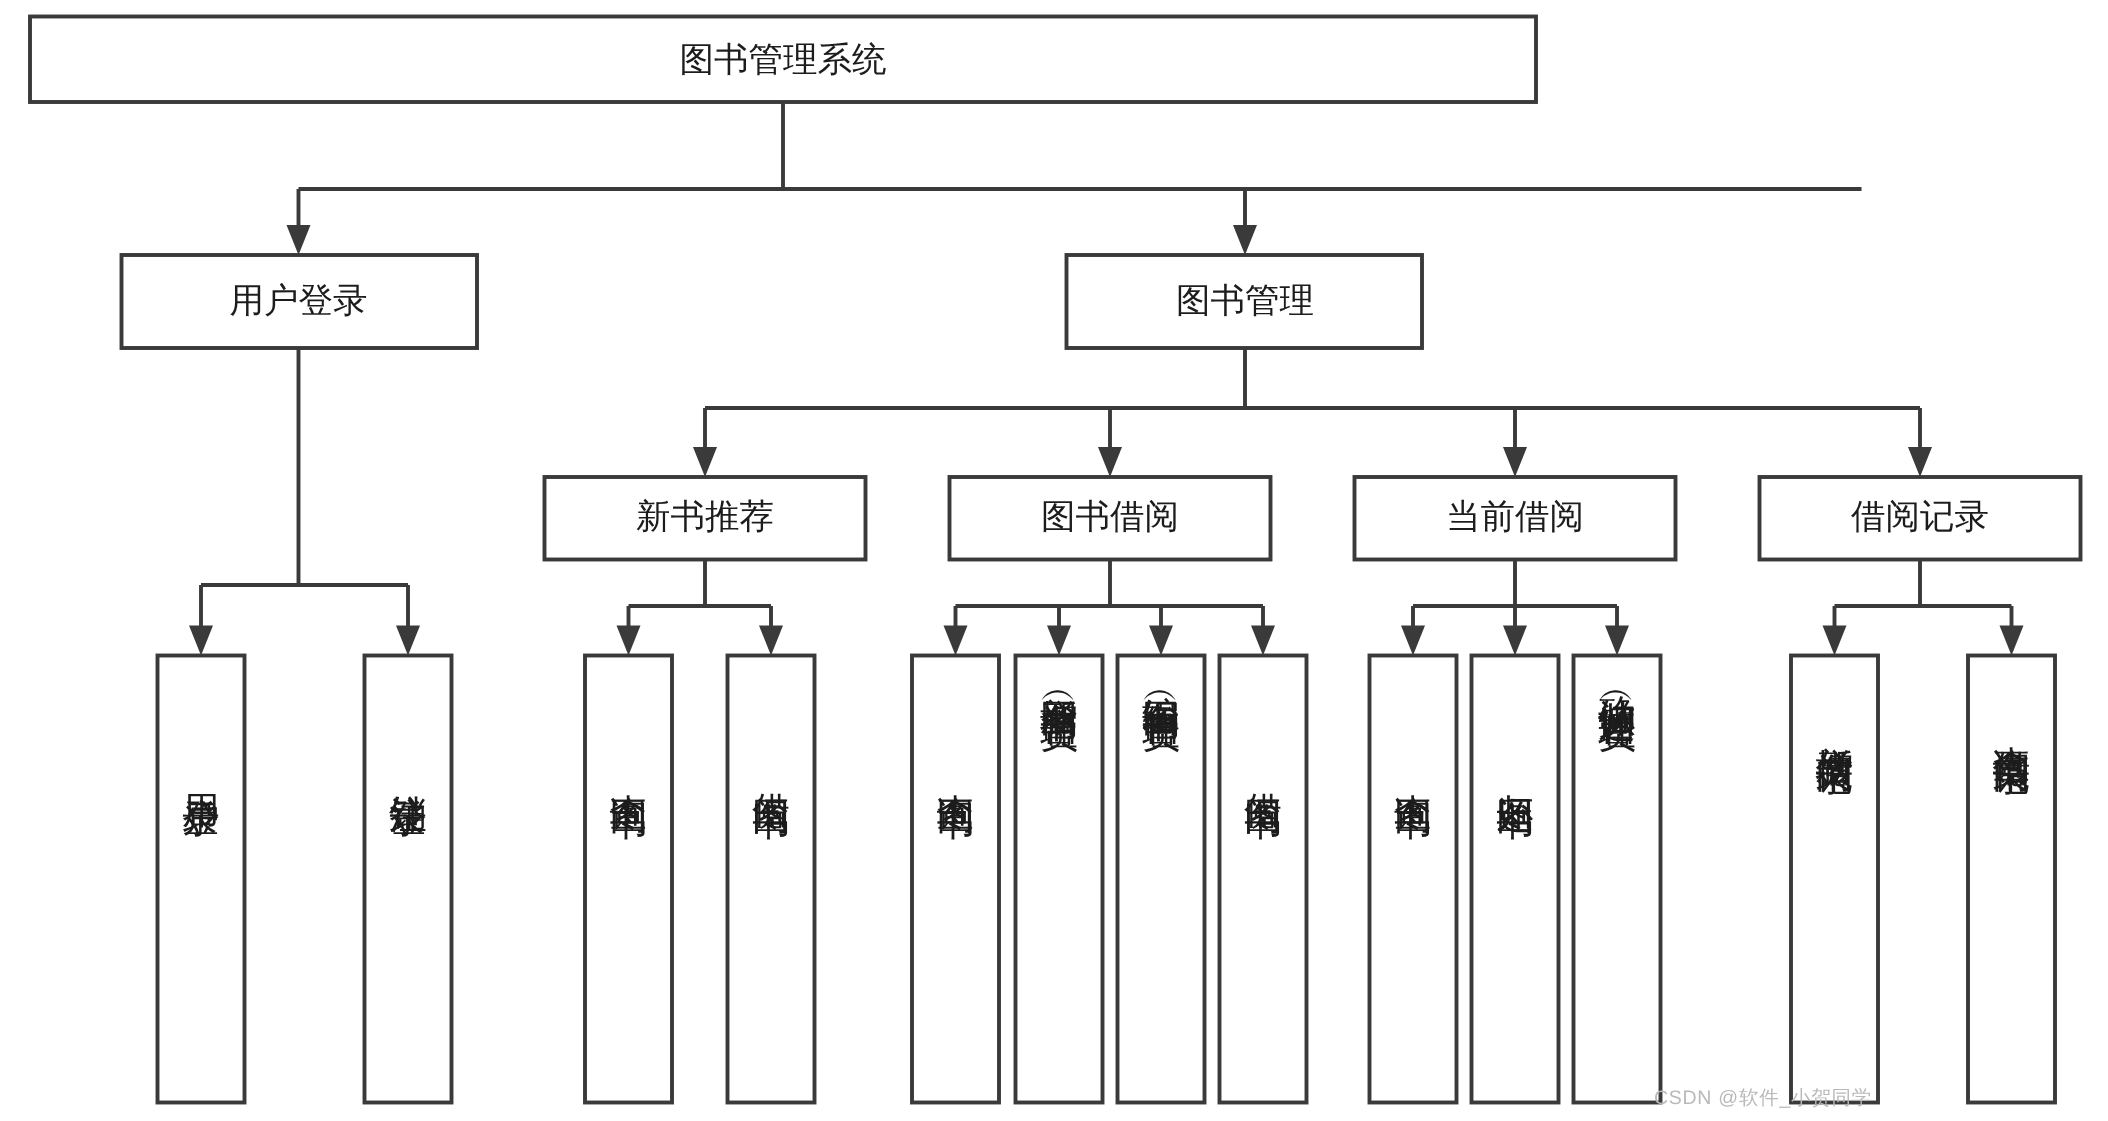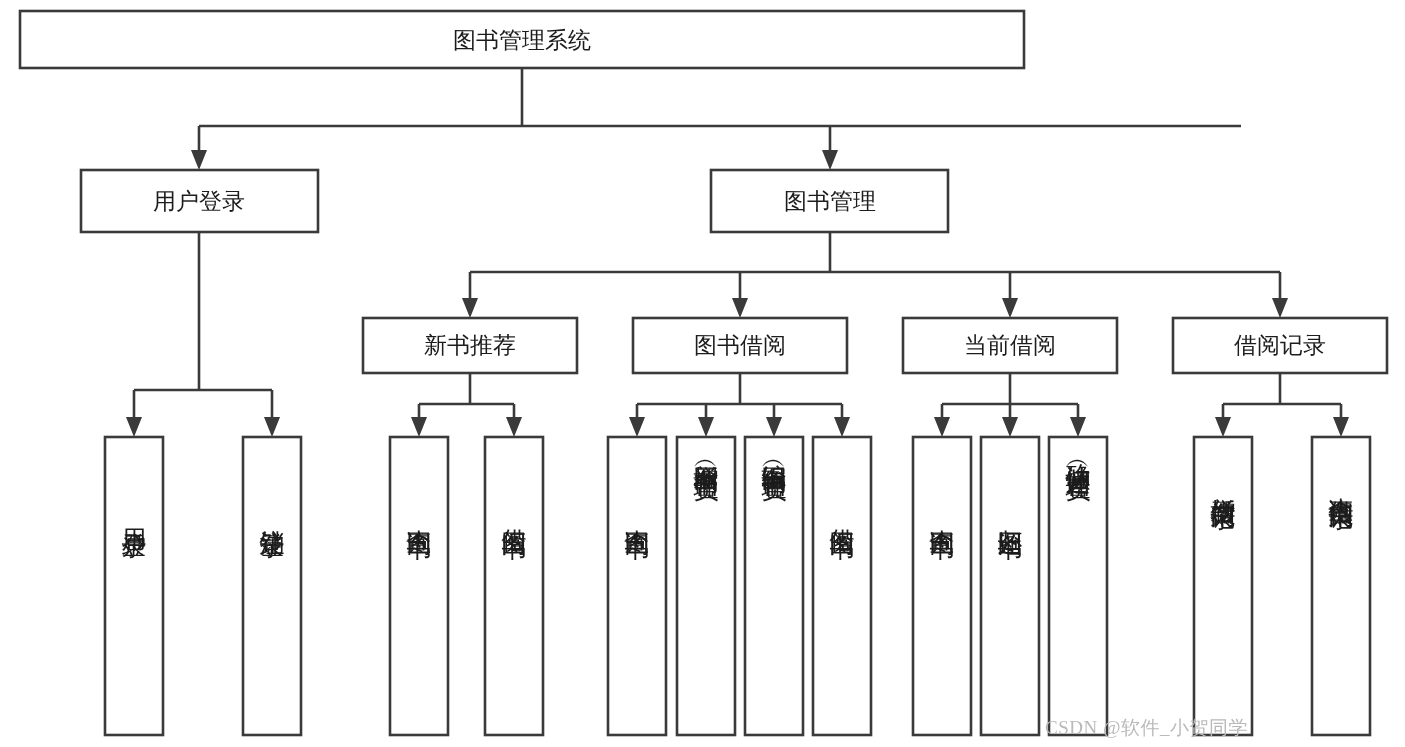--- a/index.html
+++ b/index.html
@@ -59,22 +59,22 @@
     letter-spacing: 2px;
     color: #1c1c1c;
     white-space: nowrap;
     transform: translateX(-50%);
     text-align: center;
   }
   .watermark {
     position: absolute;
     right: 10px;
     bottom: 6px;
-    font-family: Liberation Serif, serif;
-    font-size: 19px;
+    font-family: Liberation Sans, sans-serif;
+    font-size: 13px;
     color: #b9b9b9;
     letter-spacing: 0.5px;
     white-space: nowrap;
     pointer-events: none;
   }
 </style>
 </head>
 <body>
 
 <div id="diagram-root">

